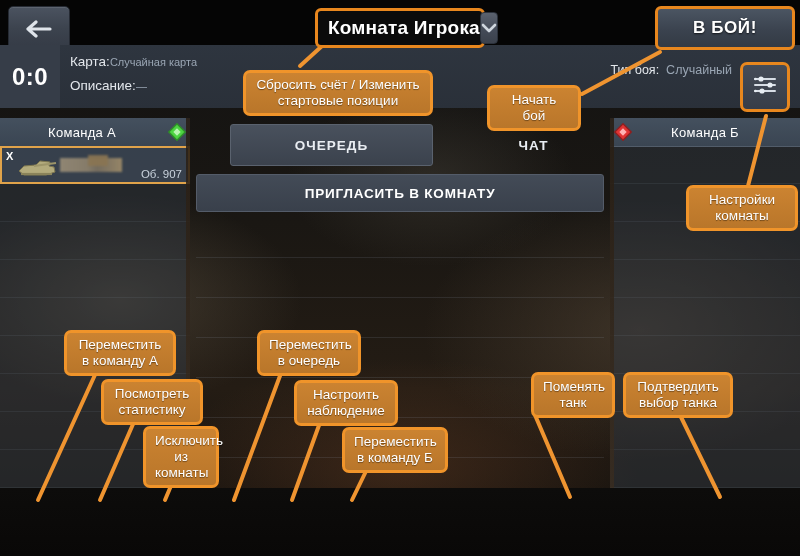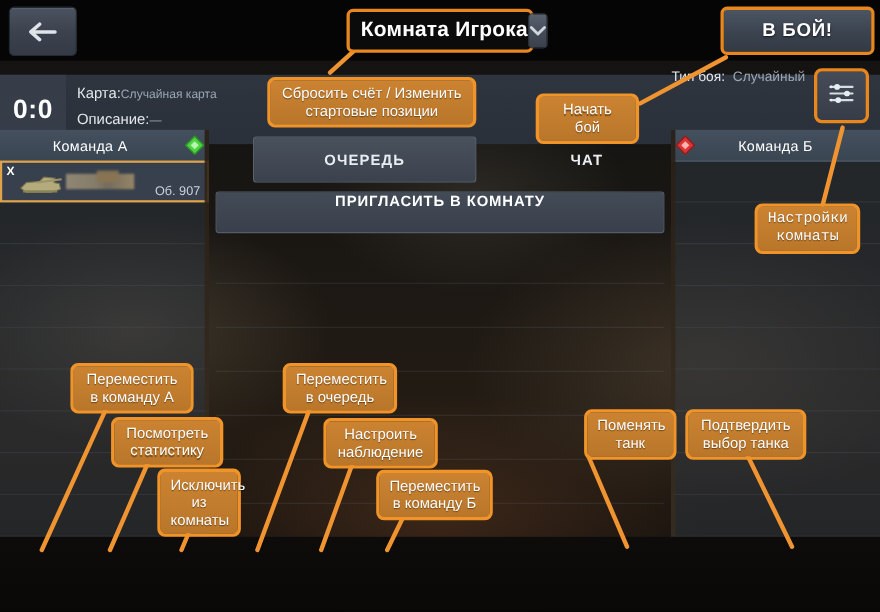--- a/index.html
+++ b/index.html
@@ -71,21 +71,21 @@
     display:flex;align-items:center;justify-content:center;cursor:pointer;
     z-index:40;
   }
   .battle-btn span{
     color:#fff;font-size:17px;font-weight:bold;letter-spacing:.6px;
     text-shadow:0 1px 2px rgba(0,0,0,.7);
   }
 
   
   .infostrip{
-    position:absolute;left:0;top:68px;width:800px;height:63px;
+    position:absolute;left:0;top:45px;width:800px;height:63px;
     background:linear-gradient(180deg,#2e353f 0%,#2a3039 100%);
   }
   .score-box{
     position:absolute;left:0;top:0;width:60px;height:63px;
     background:#363d48;
     display:flex;align-items:center;justify-content:center;
   }
   .score-box span{color:#fff;font-size:24px;font-weight:bold;letter-spacing:.5px;}
   .info-rows{position:absolute;left:70px;top:9px;}
   .info-row{display:flex;align-items:baseline;height:24px;}
@@ -162,21 +162,21 @@
     cursor:pointer;
   }
   .tab.active{
     background:linear-gradient(180deg,#49515d 0%,#3b424d 100%);
     border:1px solid #5a626e;border-radius:3px;box-sizing:border-box;
   }
   .invite-btn{
     position:absolute;left:6px;top:56px;width:408px;height:38px;
     background:linear-gradient(180deg,#434b57 0%,#39404b 100%);
     border:1px solid #545c69;border-radius:3px;box-sizing:border-box;
-    display:flex;justify-content:center;cursor:pointer;
+    display:flex;align-items:center;justify-content:center;cursor:pointer;
   }
   .invite-btn span{
     color:#fff;font-size:13.5px;font-weight:bold;letter-spacing:.8px;
   }
   .queue-list{
     position:absolute;left:6px;top:100px;width:408px;bottom:0;
   }
   .qrow{height:39px;border-bottom:1px solid rgba(160,180,200,.13);}
 
   
@@ -404,21 +404,21 @@
 
     
     
   </div>
 
   <div class="callout" style="left:243px;top:70px;width:190px;">Сбросить счёт / Изменить
 стартовые позиции</div>
 
   <div class="callout" style="left:487px;top:85px;width:94px;">Начать бой</div>
 
-  <div class="callout" style="left:686px;top:185px;width:96px;font-family:Liberation Mono, monospace;">Настройки
+  <div class="callout" style="left:686px;top:185px;width:112px;">Настройки
 комнаты</div>
 
   <div class="callout" style="left:64px;top:330px;width:112px;">Переместить
 в команду А</div>
 
   <div class="callout" style="left:101px;top:379px;width:102px;">Посмотреть
 статистику</div>
 
   <div class="callout" style="left:143px;top:426px;width:76px;">Исключить
 из комнаты</div>

